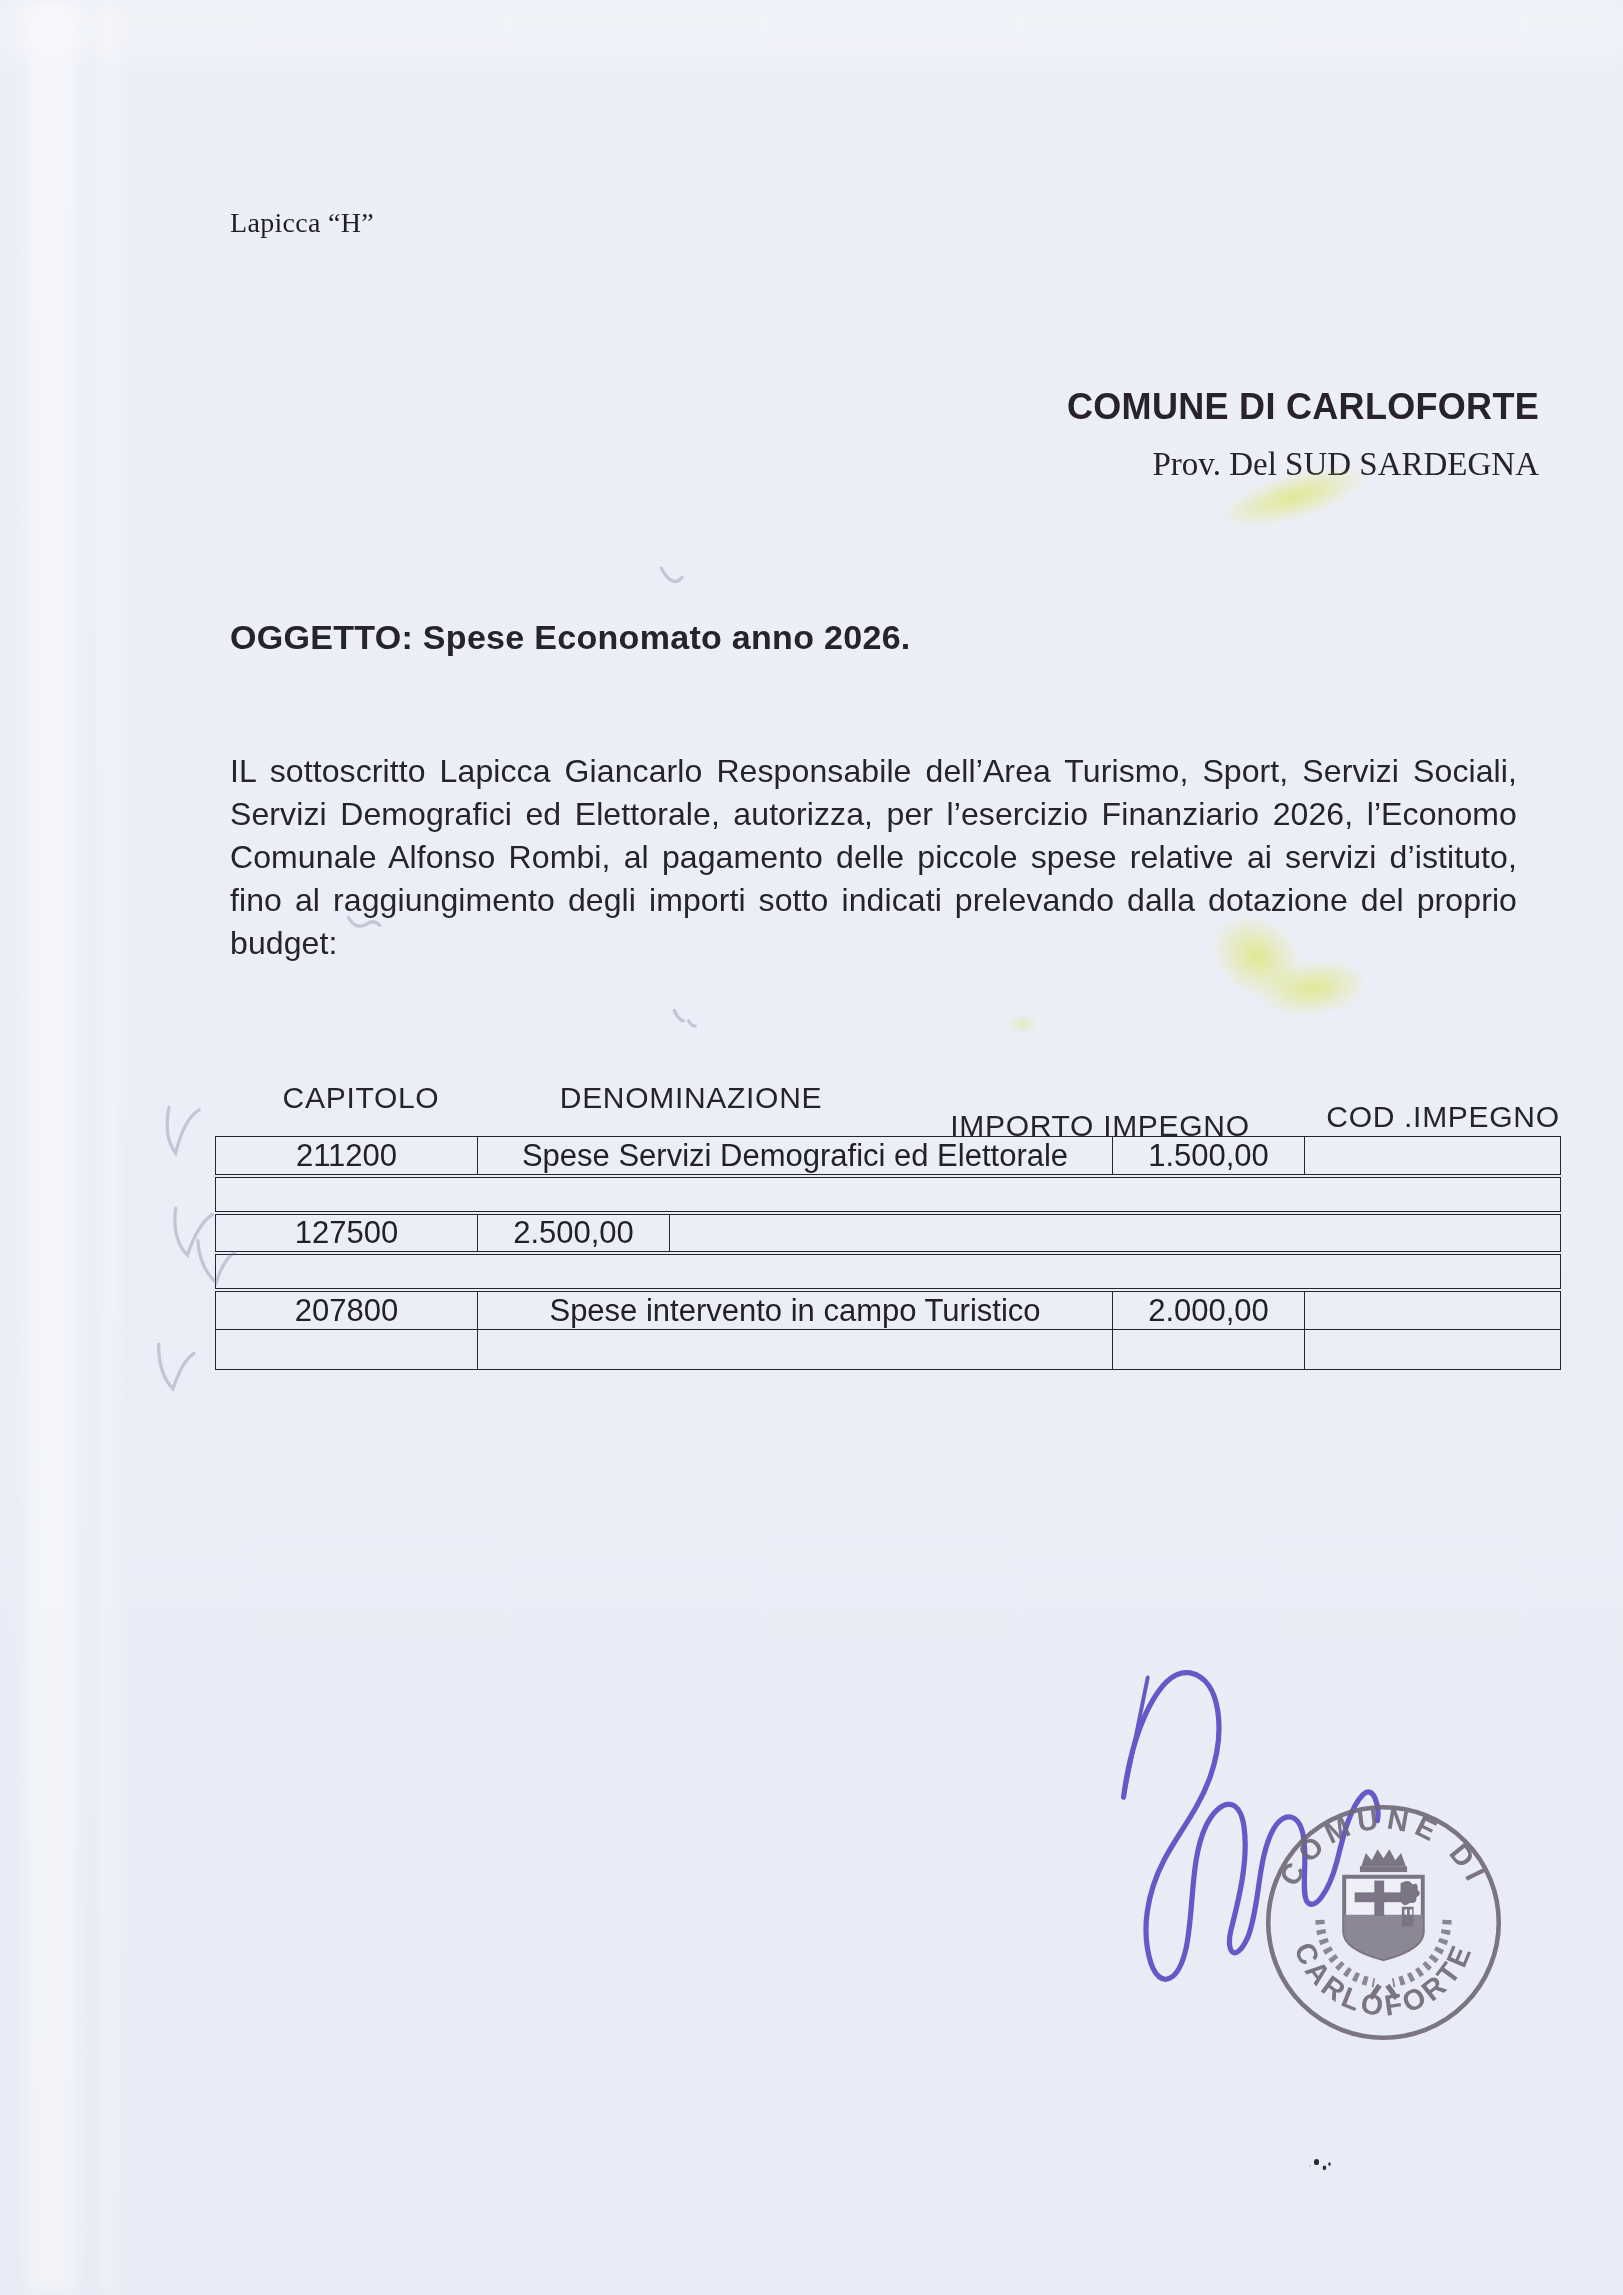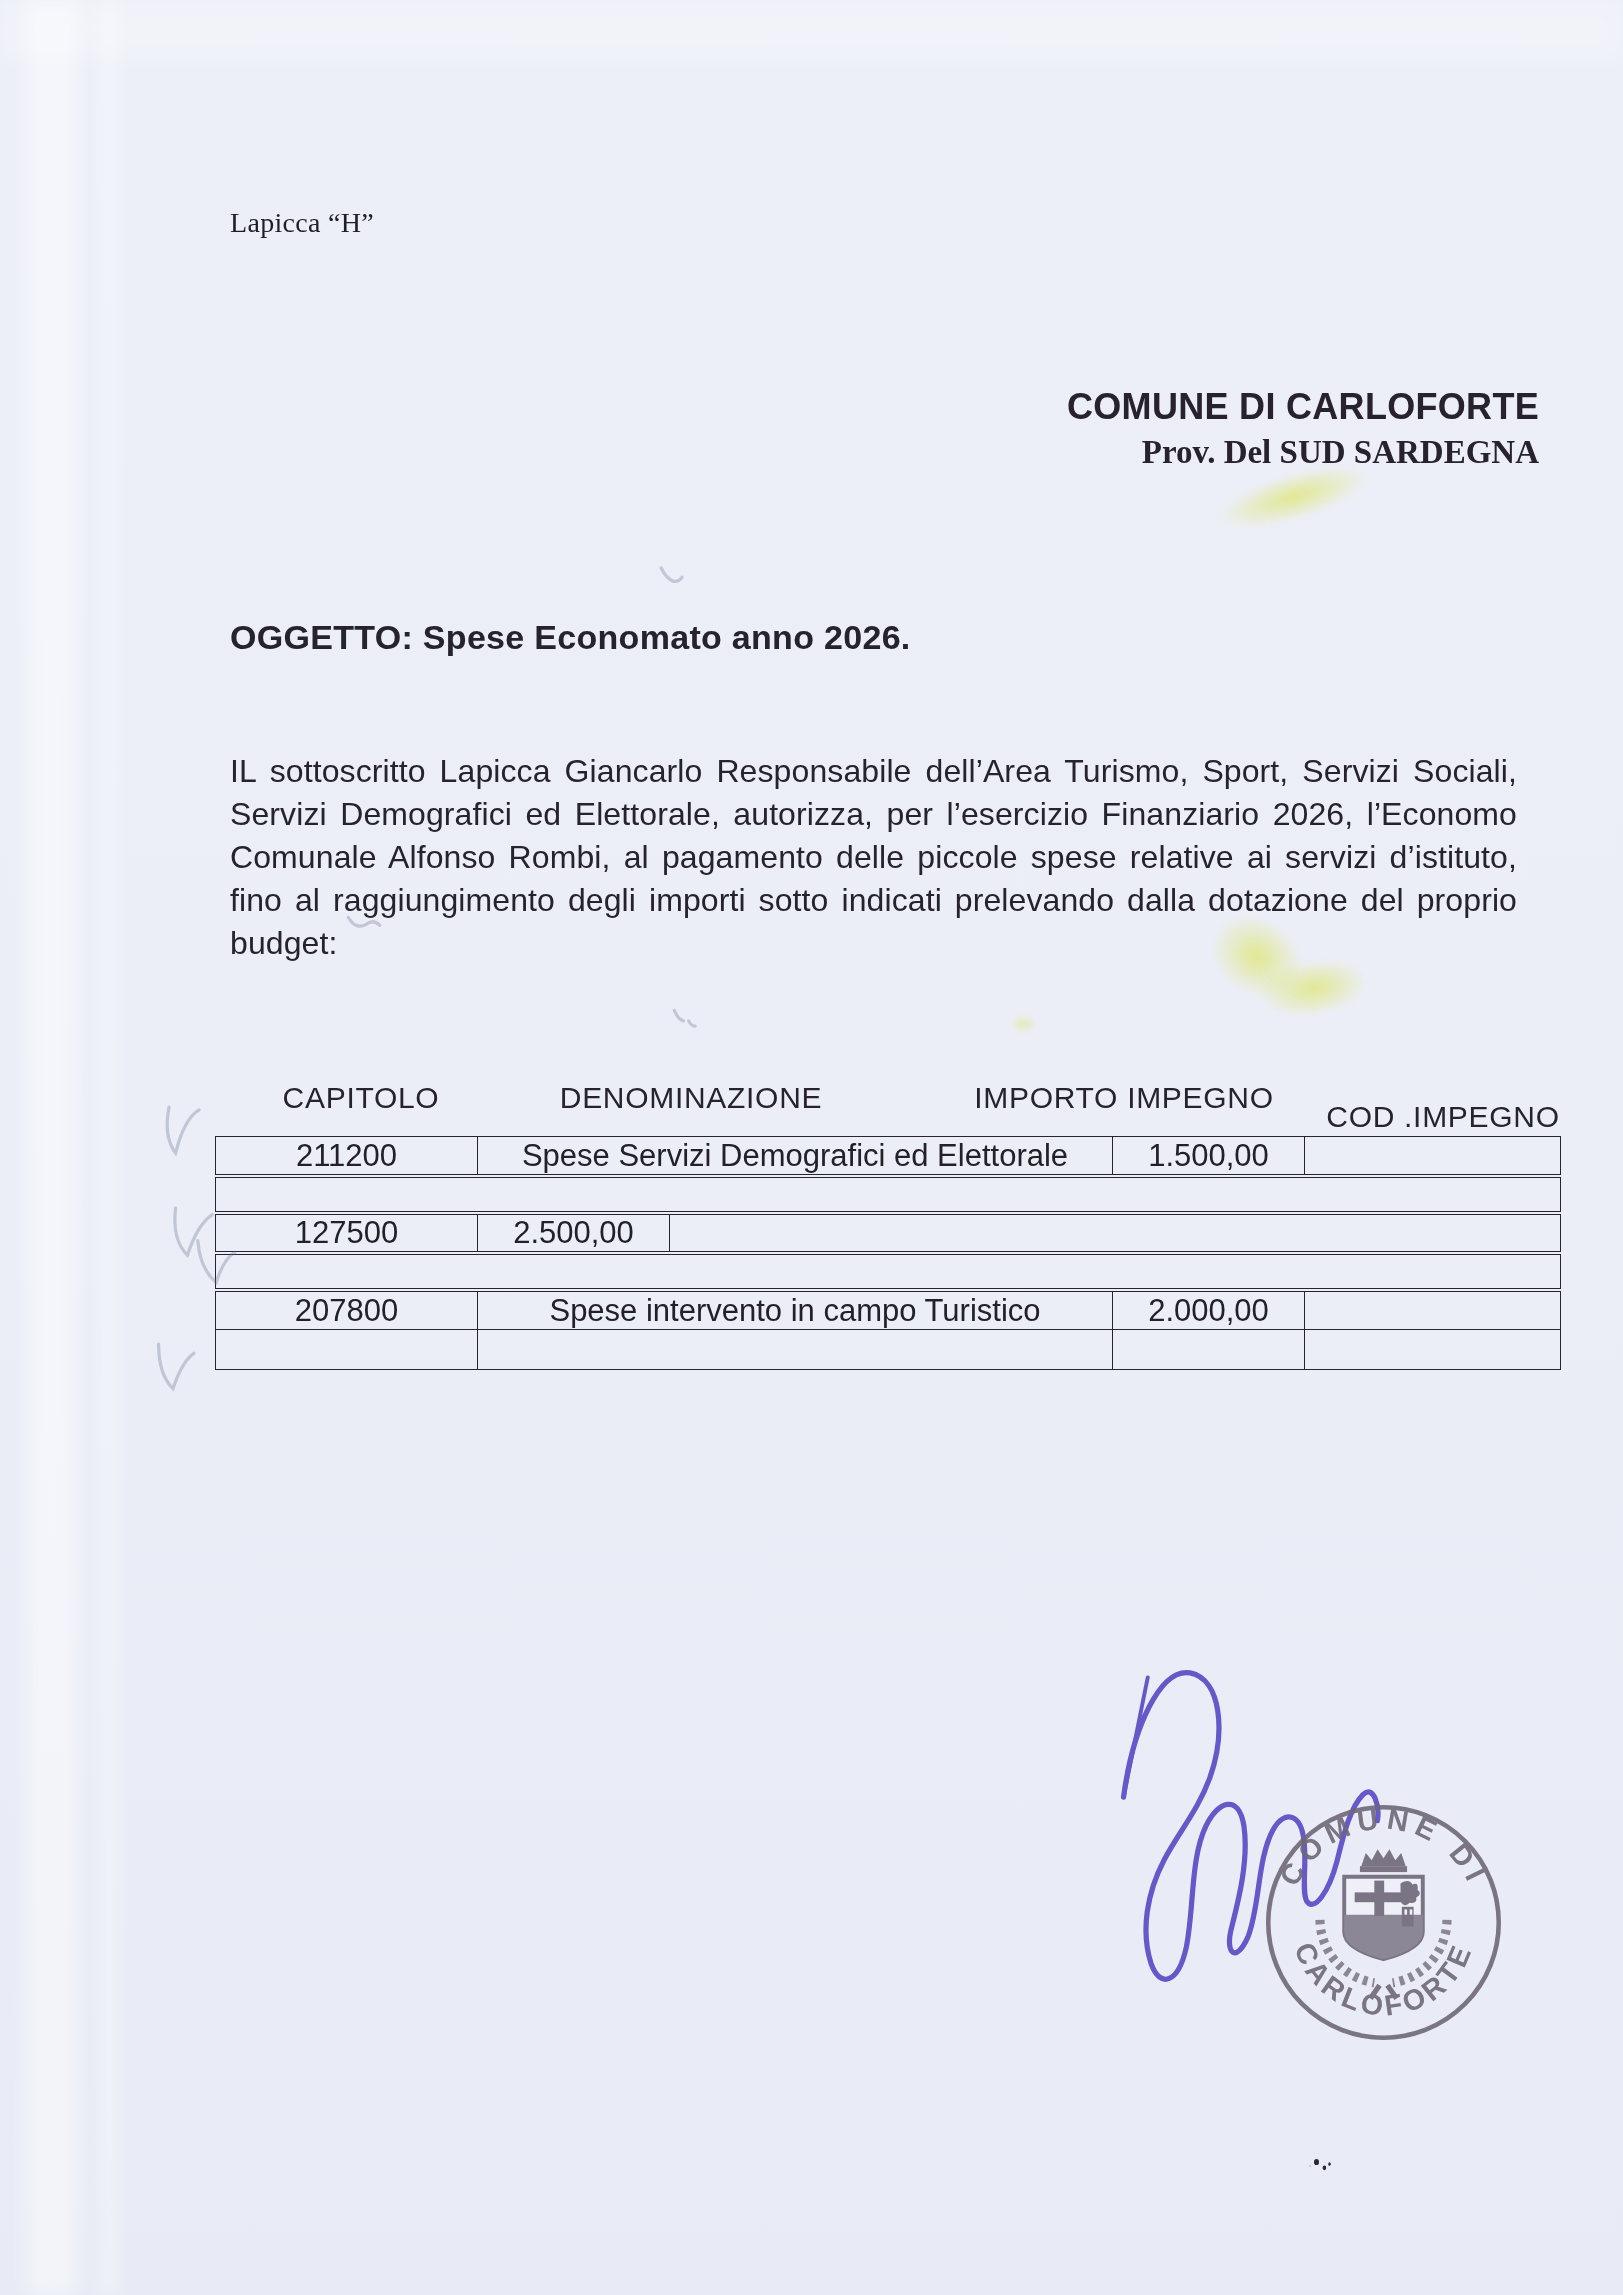--- a/index.html
+++ b/index.html
@@ -14,21 +14,21 @@
   }
   .abs{position:absolute;}
   
   .streak1{left:26px;top:0;width:52px;height:2295px;background:rgba(255,255,255,.45);filter:blur(9.2px);}
   .streak2{left:98px;top:0;width:22px;height:2295px;background:rgba(255,255,255,.28);filter:blur(6.5px);}
   .streak3{left:0;top:0;width:1624px;height:59px;background:rgba(255,255,255,.25);filter:blur(10.5px);}
 
   .allegato{left:230px;top:207px;font-family:"Liberation Serif",serif;font-size:28px;letter-spacing:0.3px;}
   .org{right:85px;top:386px;text-align:right;}
   .org-name{font-size:36px;font-weight:bold;letter-spacing:0.3px;color:#27222e;}
-  .org-prov{font-family:"Liberation Serif",serif;font-size:33px;font-weight:bold;margin-top:6px;color:#27222e;}
+  .org-prov{font-family:"Liberation Serif",serif;font-size:33px;font-weight:normal;margin-top:18px;color:#27222e;}
   .subject{left:230px;top:618px;font-size:34px;font-weight:bold;letter-spacing:0.3px;color:#27232d;}
   .paragraph{
     left:230px;top:750px;width:1287px;
     font-size:32px;line-height:43px;text-align:justify;
     letter-spacing:0.1px;word-spacing:0.7px;color:#27232d;
   }
 
   .colheaders{left:0;top:1081px;width:1624px;height:34px;font-size:30px;letter-spacing:0.7px;color:#27232d;}
   .colheaders span{position:absolute;transform:translateX(-50%);white-space:nowrap;}
 
@@ -79,21 +79,21 @@
     <div class="org-prov">Prov. Del SUD SARDEGNA</div>
   </div>
 
   <div class="abs subject">OGGETTO: Spese Economato anno 2026.</div>
 
   <div class="abs paragraph">IL sottoscritto Lapicca Giancarlo Responsabile dell’Area Turismo, Sport, Servizi Sociali, Servizi Demografici ed Elettorale, autorizza, per l’esercizio Finanziario 2026, l’Economo Comunale Alfonso Rombi, al pagamento delle piccole spese relative ai servizi d’istituto, fino al raggiungimento degli importi sotto indicati prelevando dalla dotazione del proprio budget:</div>
 
   <div class="abs colheaders">
     <span style="left:361px;">CAPITOLO</span>
     <span style="left:691px;">DENOMINAZIONE</span>
-    <span style="left:1124px;">IMPORTO IMPEGNO</span>
+    <span style="left:1100px;margin-top:28px;">IMPORTO IMPEGNO</span>
     <span style="left:1443px;margin-top:19px;">COD .IMPEGNO</span>
   </div>
 
   <div class="abs tbl">
 
     <div class="band">
       <div class="cells h56">
         <div class="c c1">211200</div>
         <div class="c c2">Spese Servizi Demografici ed Elettorale</div>
         <div class="c c3">1.500,00</div>

